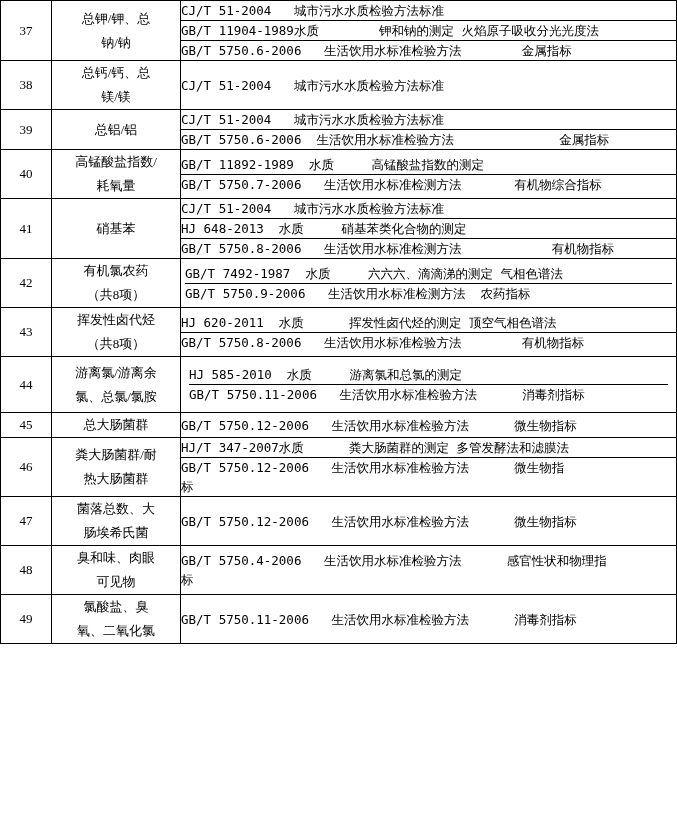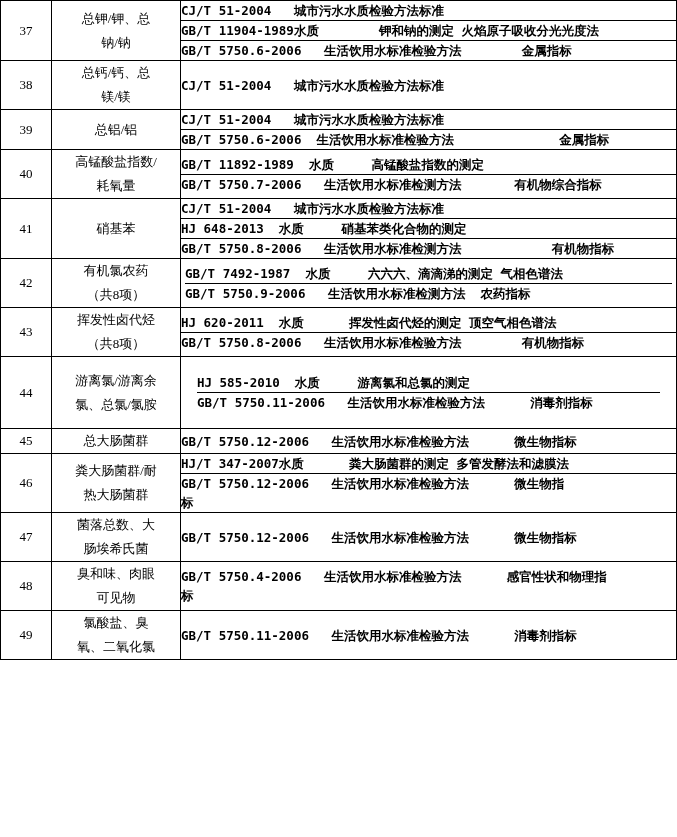--- a/index.html
+++ b/index.html
@@ -56,21 +56,20 @@
     white-space: pre-wrap;
   }
   .name-line {
     display: block;
   }
   
   table.inner {
     border-collapse: collapse;
     table-layout: fixed;
     width: 100%;
-    font-weight: bold;
   }
   table.inner td {
     border: none;
     border-bottom: 1px solid #000;
     padding: 0;
   }
   table.inner tr:last-child td {
     border-bottom: none;
   }
 </style>
@@ -213,21 +212,21 @@
               </tbody>
             </table>
           </td>
         </tr>
         <tr>
           <td class="col-index">44</td>
           <td class="col-name">
             <span class="name-line">游离氯/游离余</span>
             <span class="name-line">氯、总氯/氯胺</span>
           </td>
-          <td style="padding: 16px;">
+          <td style="padding: 8px;">
             <table class="inner">
               <tbody>
                 <tr>
                   <td class="col-std">HJ 585-2010  水质     游离氯和总氯的测定</td>
                 </tr>
                 <tr>
                   <td class="col-std">GB/T 5750.11-2006   生活饮用水标准检验方法      消毒剂指标</td>
                 </tr>
               </tbody>
             </table>

